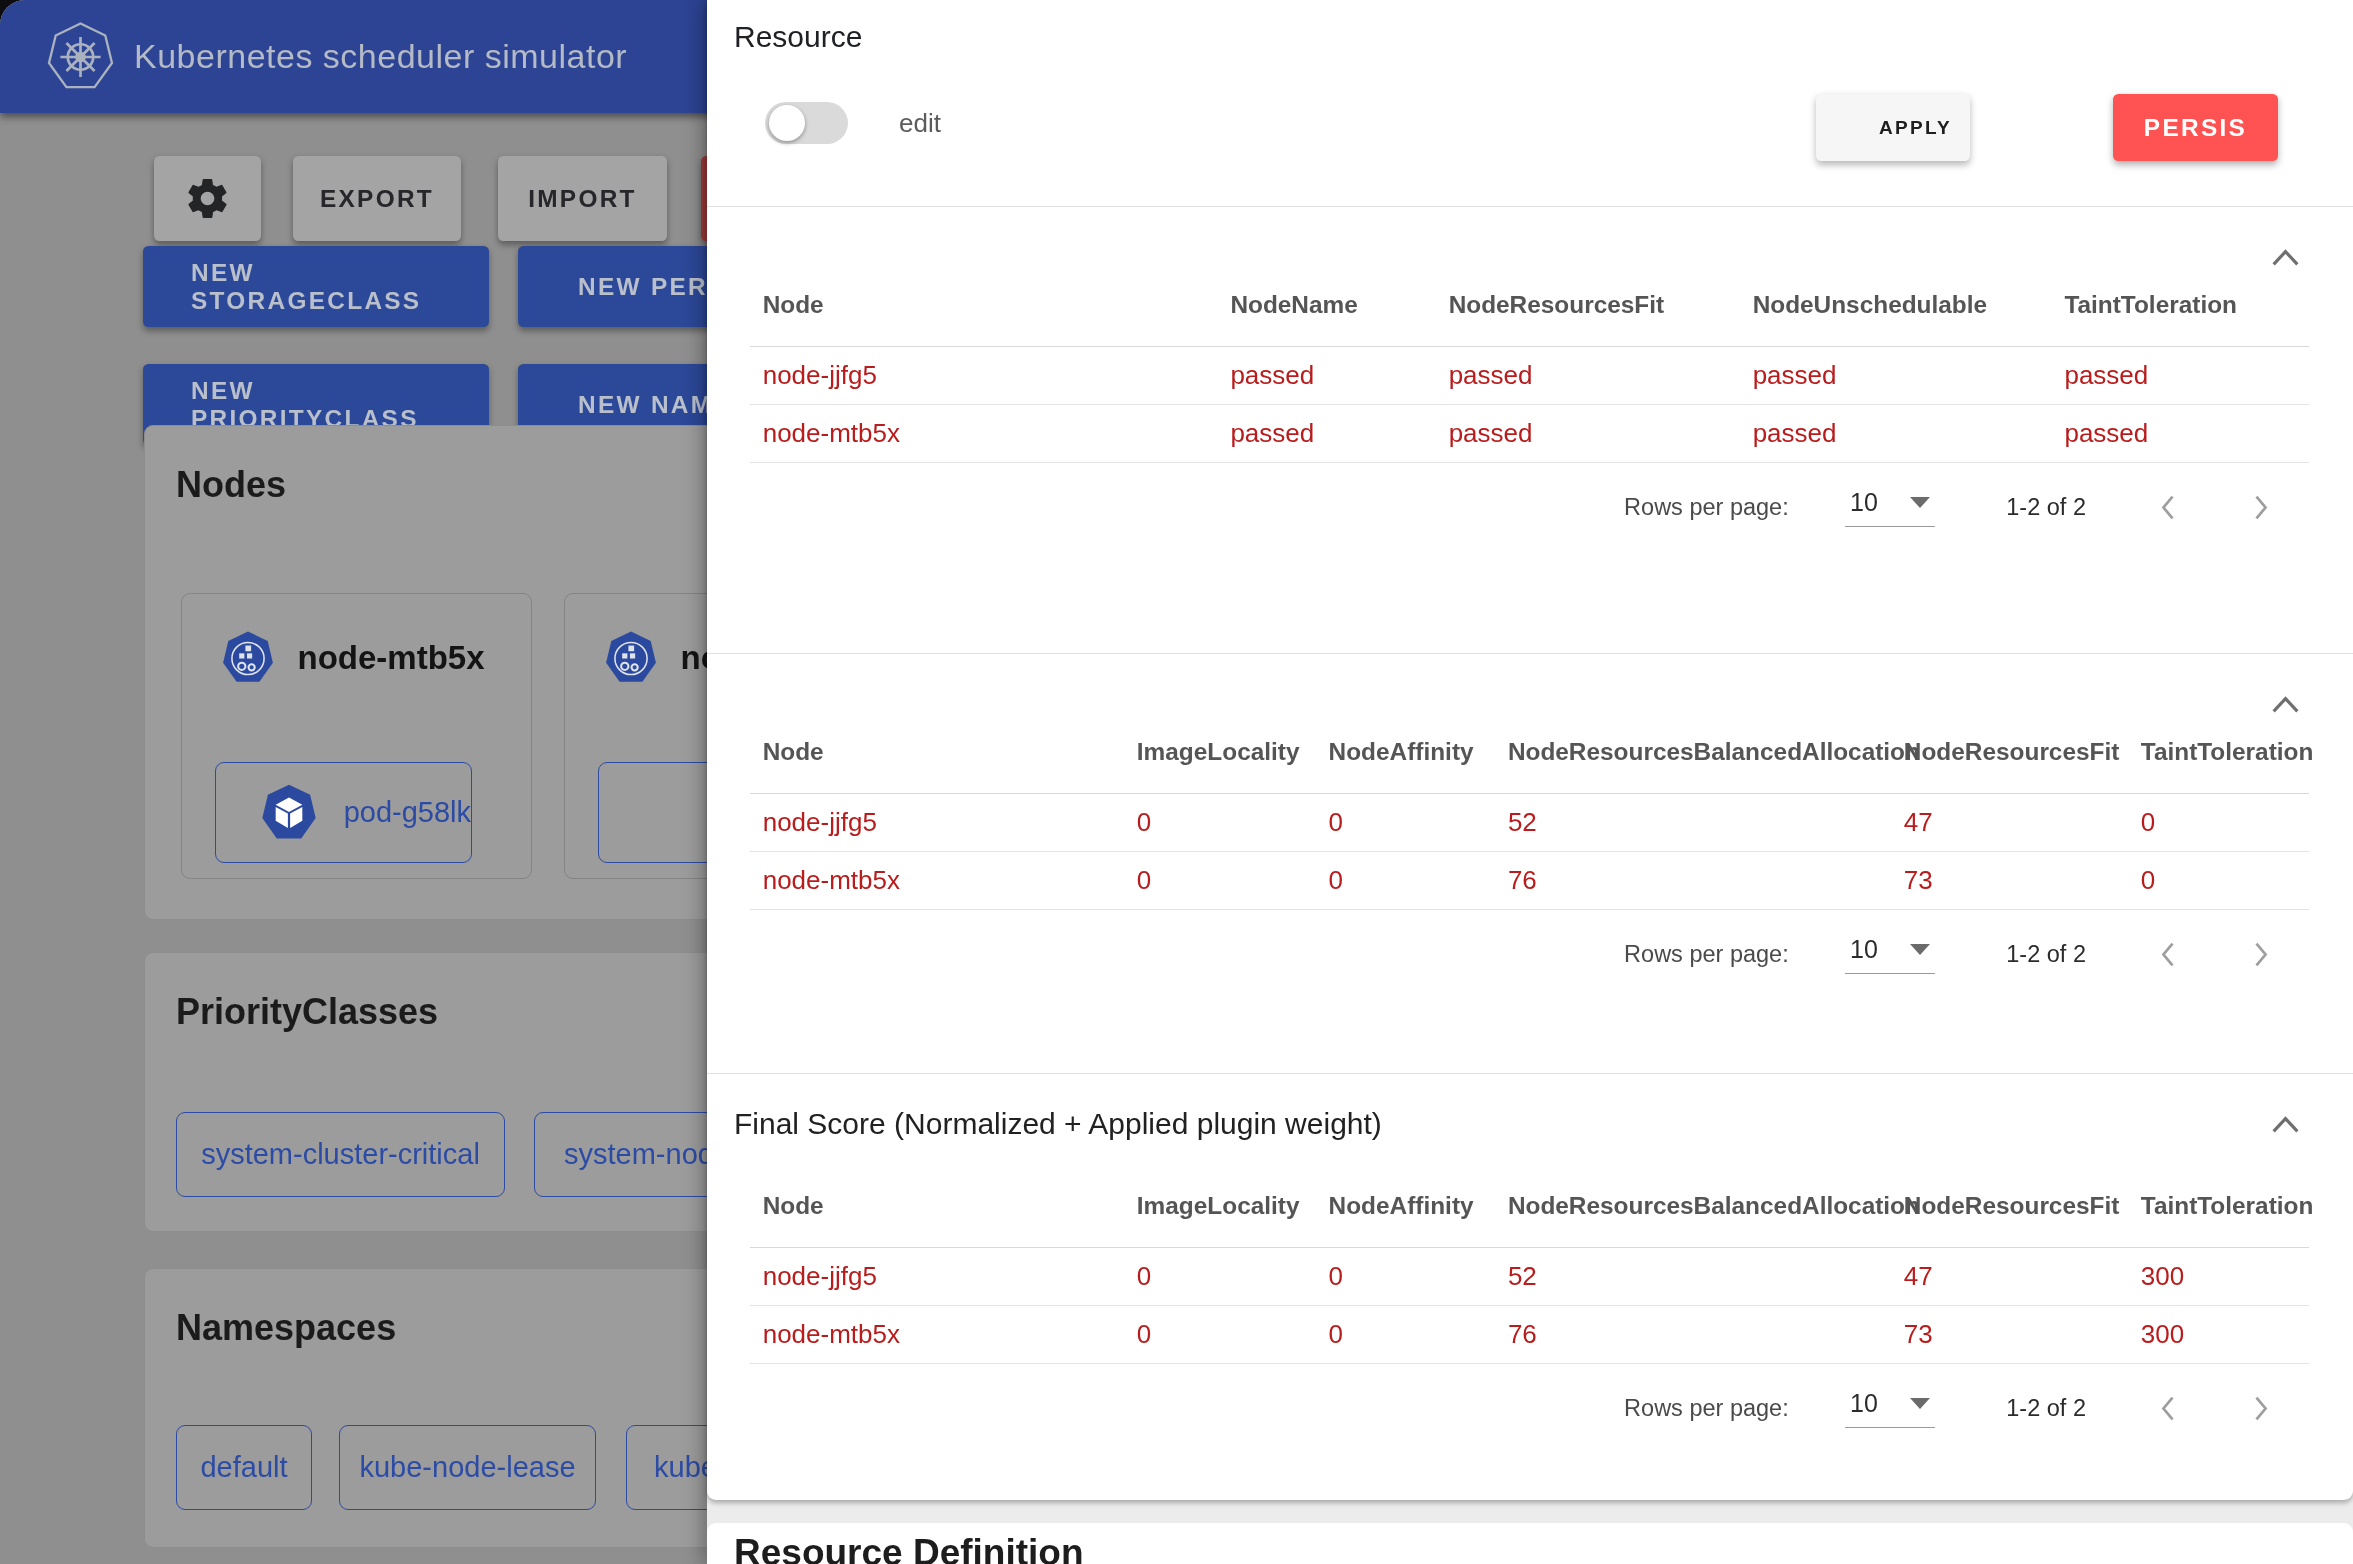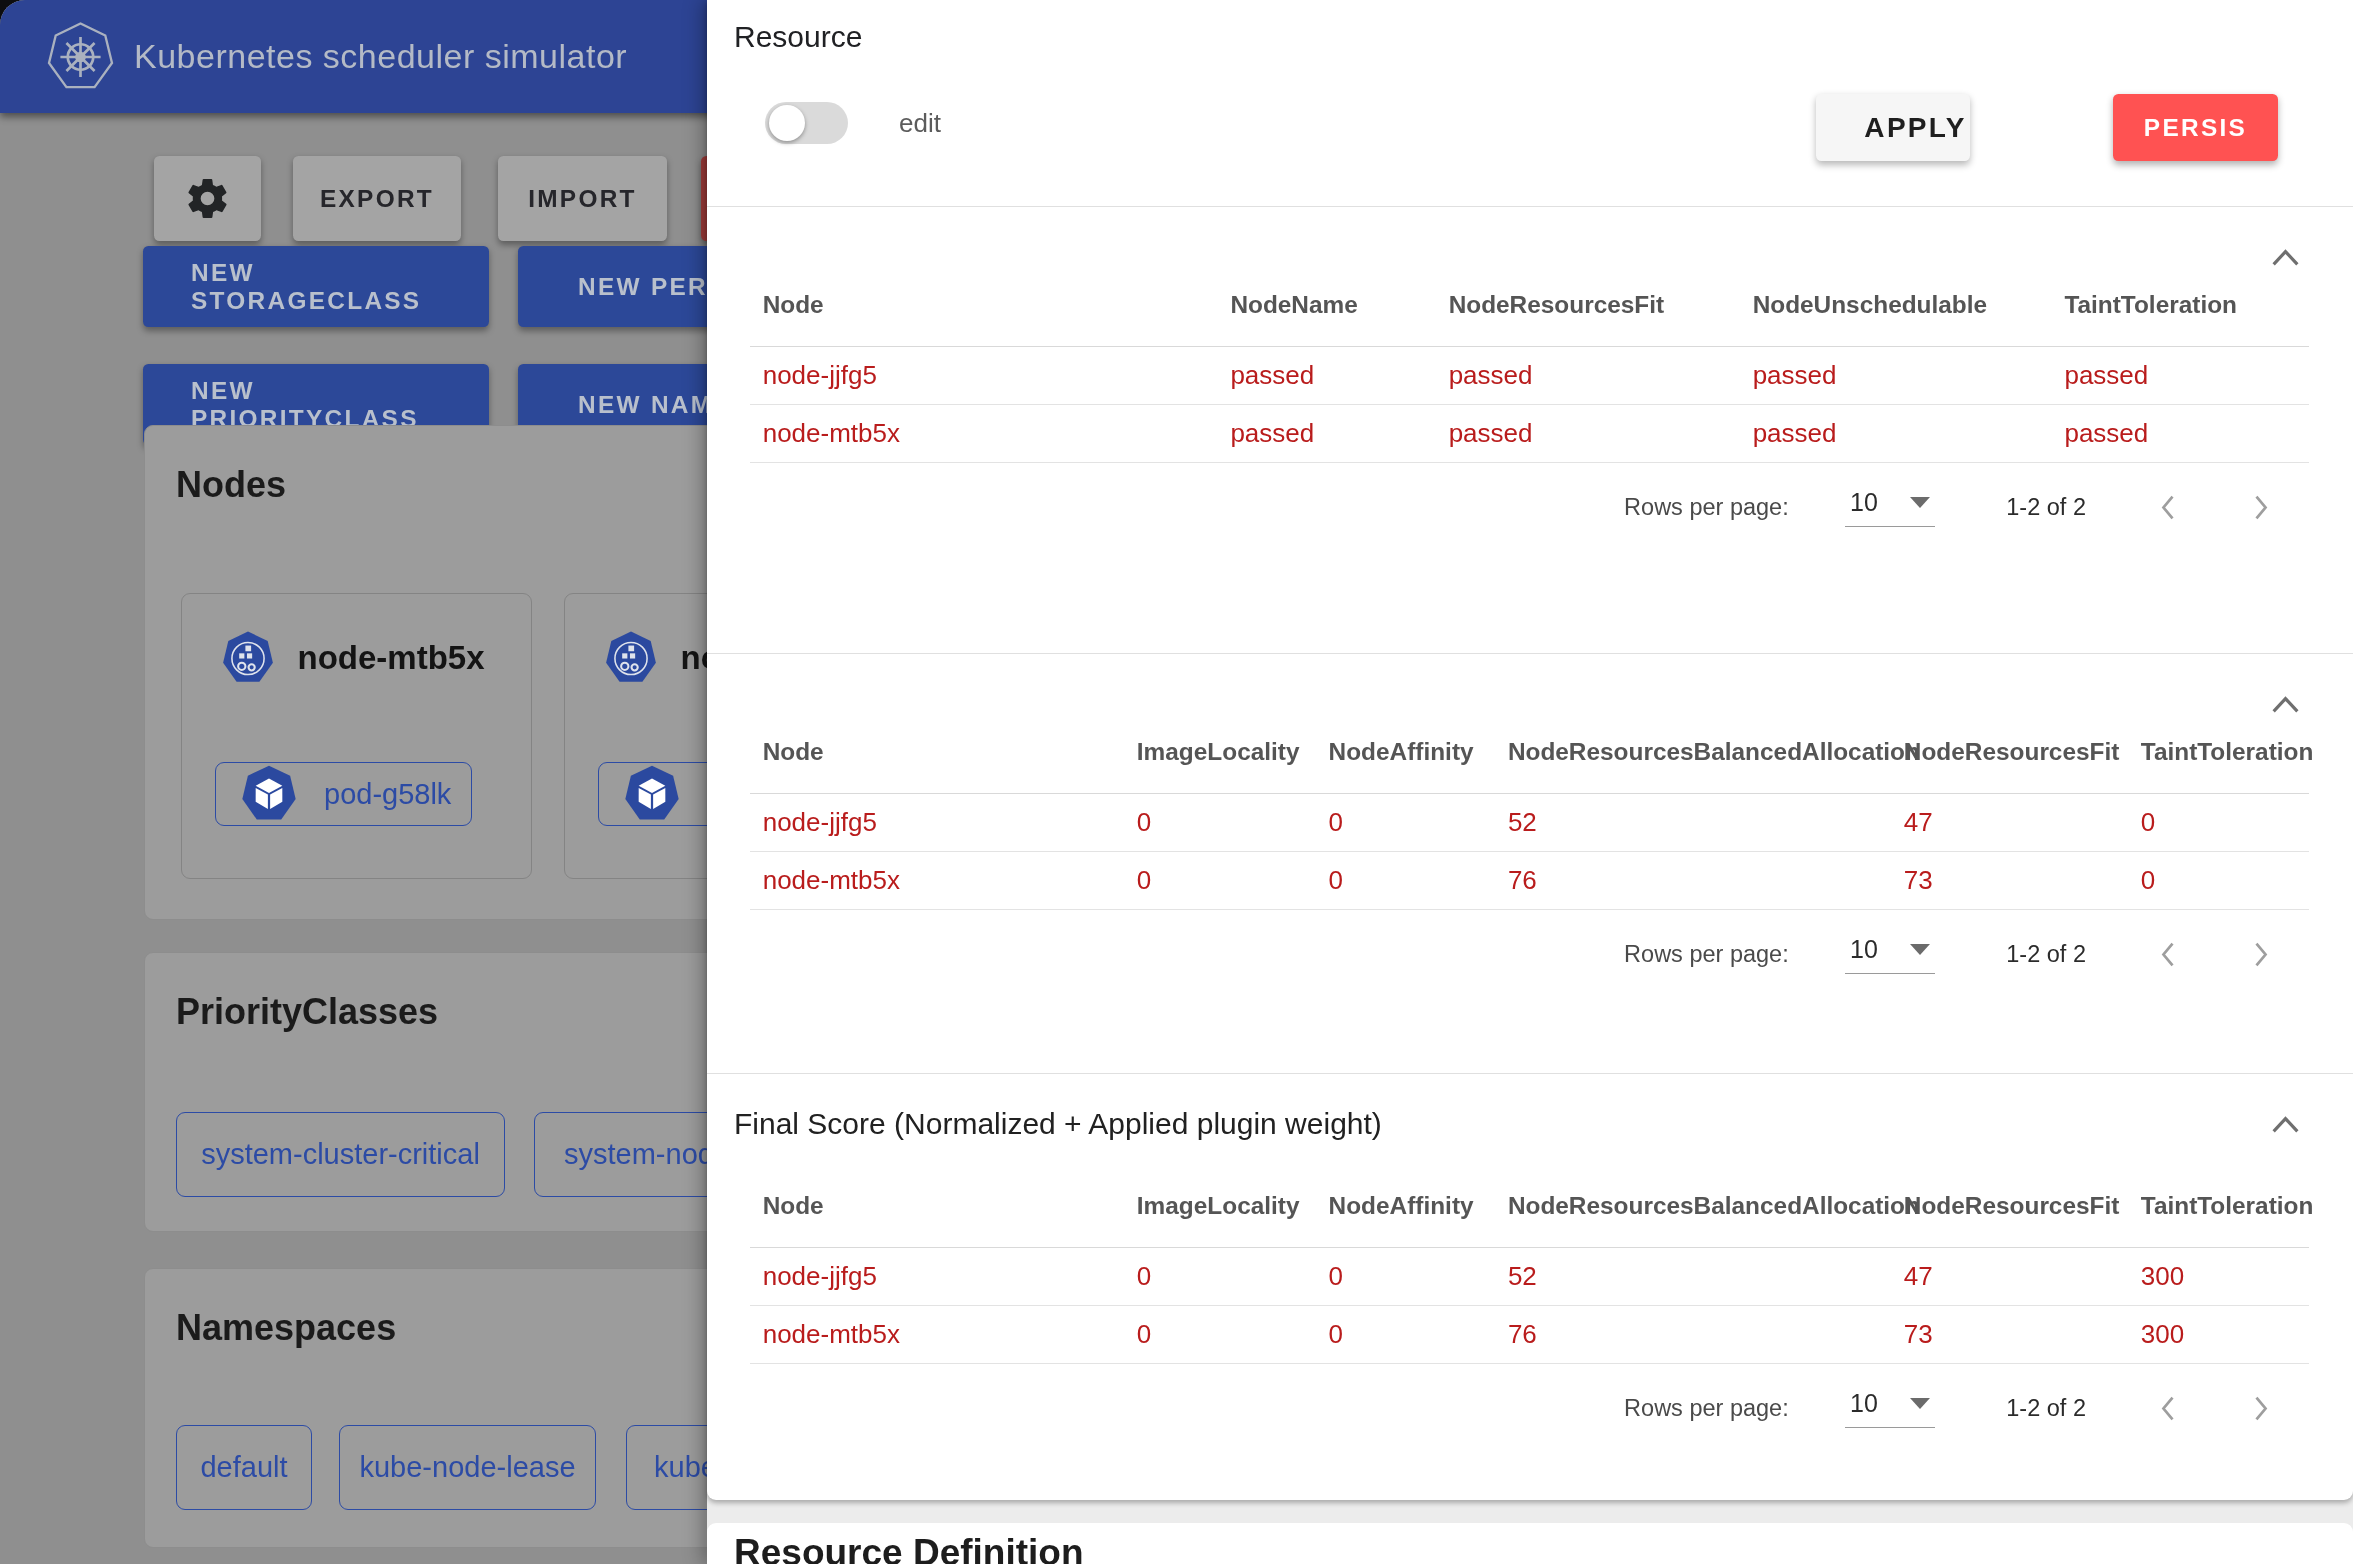--- a/index.html
+++ b/index.html
@@ -26,21 +26,21 @@
 
   .card { position:absolute; background:#9c9c9c; border:0.9px solid #8d8d8d;
           border-radius:9px; }
   .card-title { font-size:36px; font-weight:bold; color:#1b1b1b; }
 
   .node-card { position:absolute; border:1.8px solid #848484; border-radius:9px; }
   .node-head { display:flex; align-items:center; gap:23.5px; margin:36px 0 0 40px; }
   .node-name { font-size:33px; font-weight:bold; color:#141414; }
   .chip { display:flex; align-items:center; border:1.8px solid #2c4ba5;
           border-radius:9px; color:#2c4ba5; }
-  .pod-chip { position:absolute; height:64px; gap:27px; padding-left:25px; font-size:29px; }
+  .pod-chip { position:absolute; height:101px; gap:27px; padding-left:25px; font-size:29px;justify-content:flex-end; }
   .oc-chip { position:absolute; height:85px; justify-content:center; font-size:29px; }
 
   
   .drawer { position:absolute; left:707px; top:0; width:1646px; height:1565px;
             background:#ececec; z-index:2; box-shadow:-5.4px 0 18px rgba(0,0,0,.30); }
   .main-card { position:absolute; left:0; top:0; right:0; height:1500px;
                background:#ffffff; border-radius:0 0 9px 9px;
                box-shadow:0 2.7px 5.4px rgba(0,0,0,.28); }
   .bottom-card { position:absolute; left:0; top:1523px; right:0; height:60px;
                  background:#ffffff; border-radius:9px 9px 0 0; }
@@ -51,21 +51,21 @@
   .toggle-row { position:absolute; left:58px; top:102px; display:flex; align-items:center; }
   .switch { position:relative; width:83px; height:42px; background:#dadada;
             border-radius:21px; }
   .switch .thumb { position:absolute; left:3.6px; top:2.7px; width:36px; height:36px;
                    border-radius:50%; background:#ffffff;
                    box-shadow:0 1.8px 4.5px rgba(0,0,0,.35); }
   .toggle-label { margin-left:51px; font-size:26px; color:#5c5c5c; }
 
   .apply-btn { position:absolute; left:1109px; top:94px; width:154px; height:67px;
                background:#f6f6f6; color:#1f1f1f; border:none; border-radius:5.4px;
-               font-family:inherit; font-size:28px; font-weight:bold; letter-spacing:2.3px;
+               font-family:inherit; font-size:19px; font-weight:bold; letter-spacing:2.3px;
                box-shadow:0 3.6px 7.2px rgba(0,0,0,.28); cursor:pointer;padding-left:45px; }
   .delete-btn { position:absolute; left:1406px; top:94px; width:165px; height:67px;
                 background:#ff5252; color:#ffffff; border:none; border-radius:5.4px;
                 font-family:inherit; font-size:24.4px; font-weight:bold; letter-spacing:2.3px;
                 box-shadow:0 3.6px 7.2px rgba(0,0,0,.30); cursor:pointer; }
 
   .section { position:absolute; left:0; right:0; border-top:0.9px solid #e0e0e0;
              padding:33px 0 0 0; }
   .sec-filter { top:206px; height:447px; }
   .sec-score  { top:653px; height:420px; }

